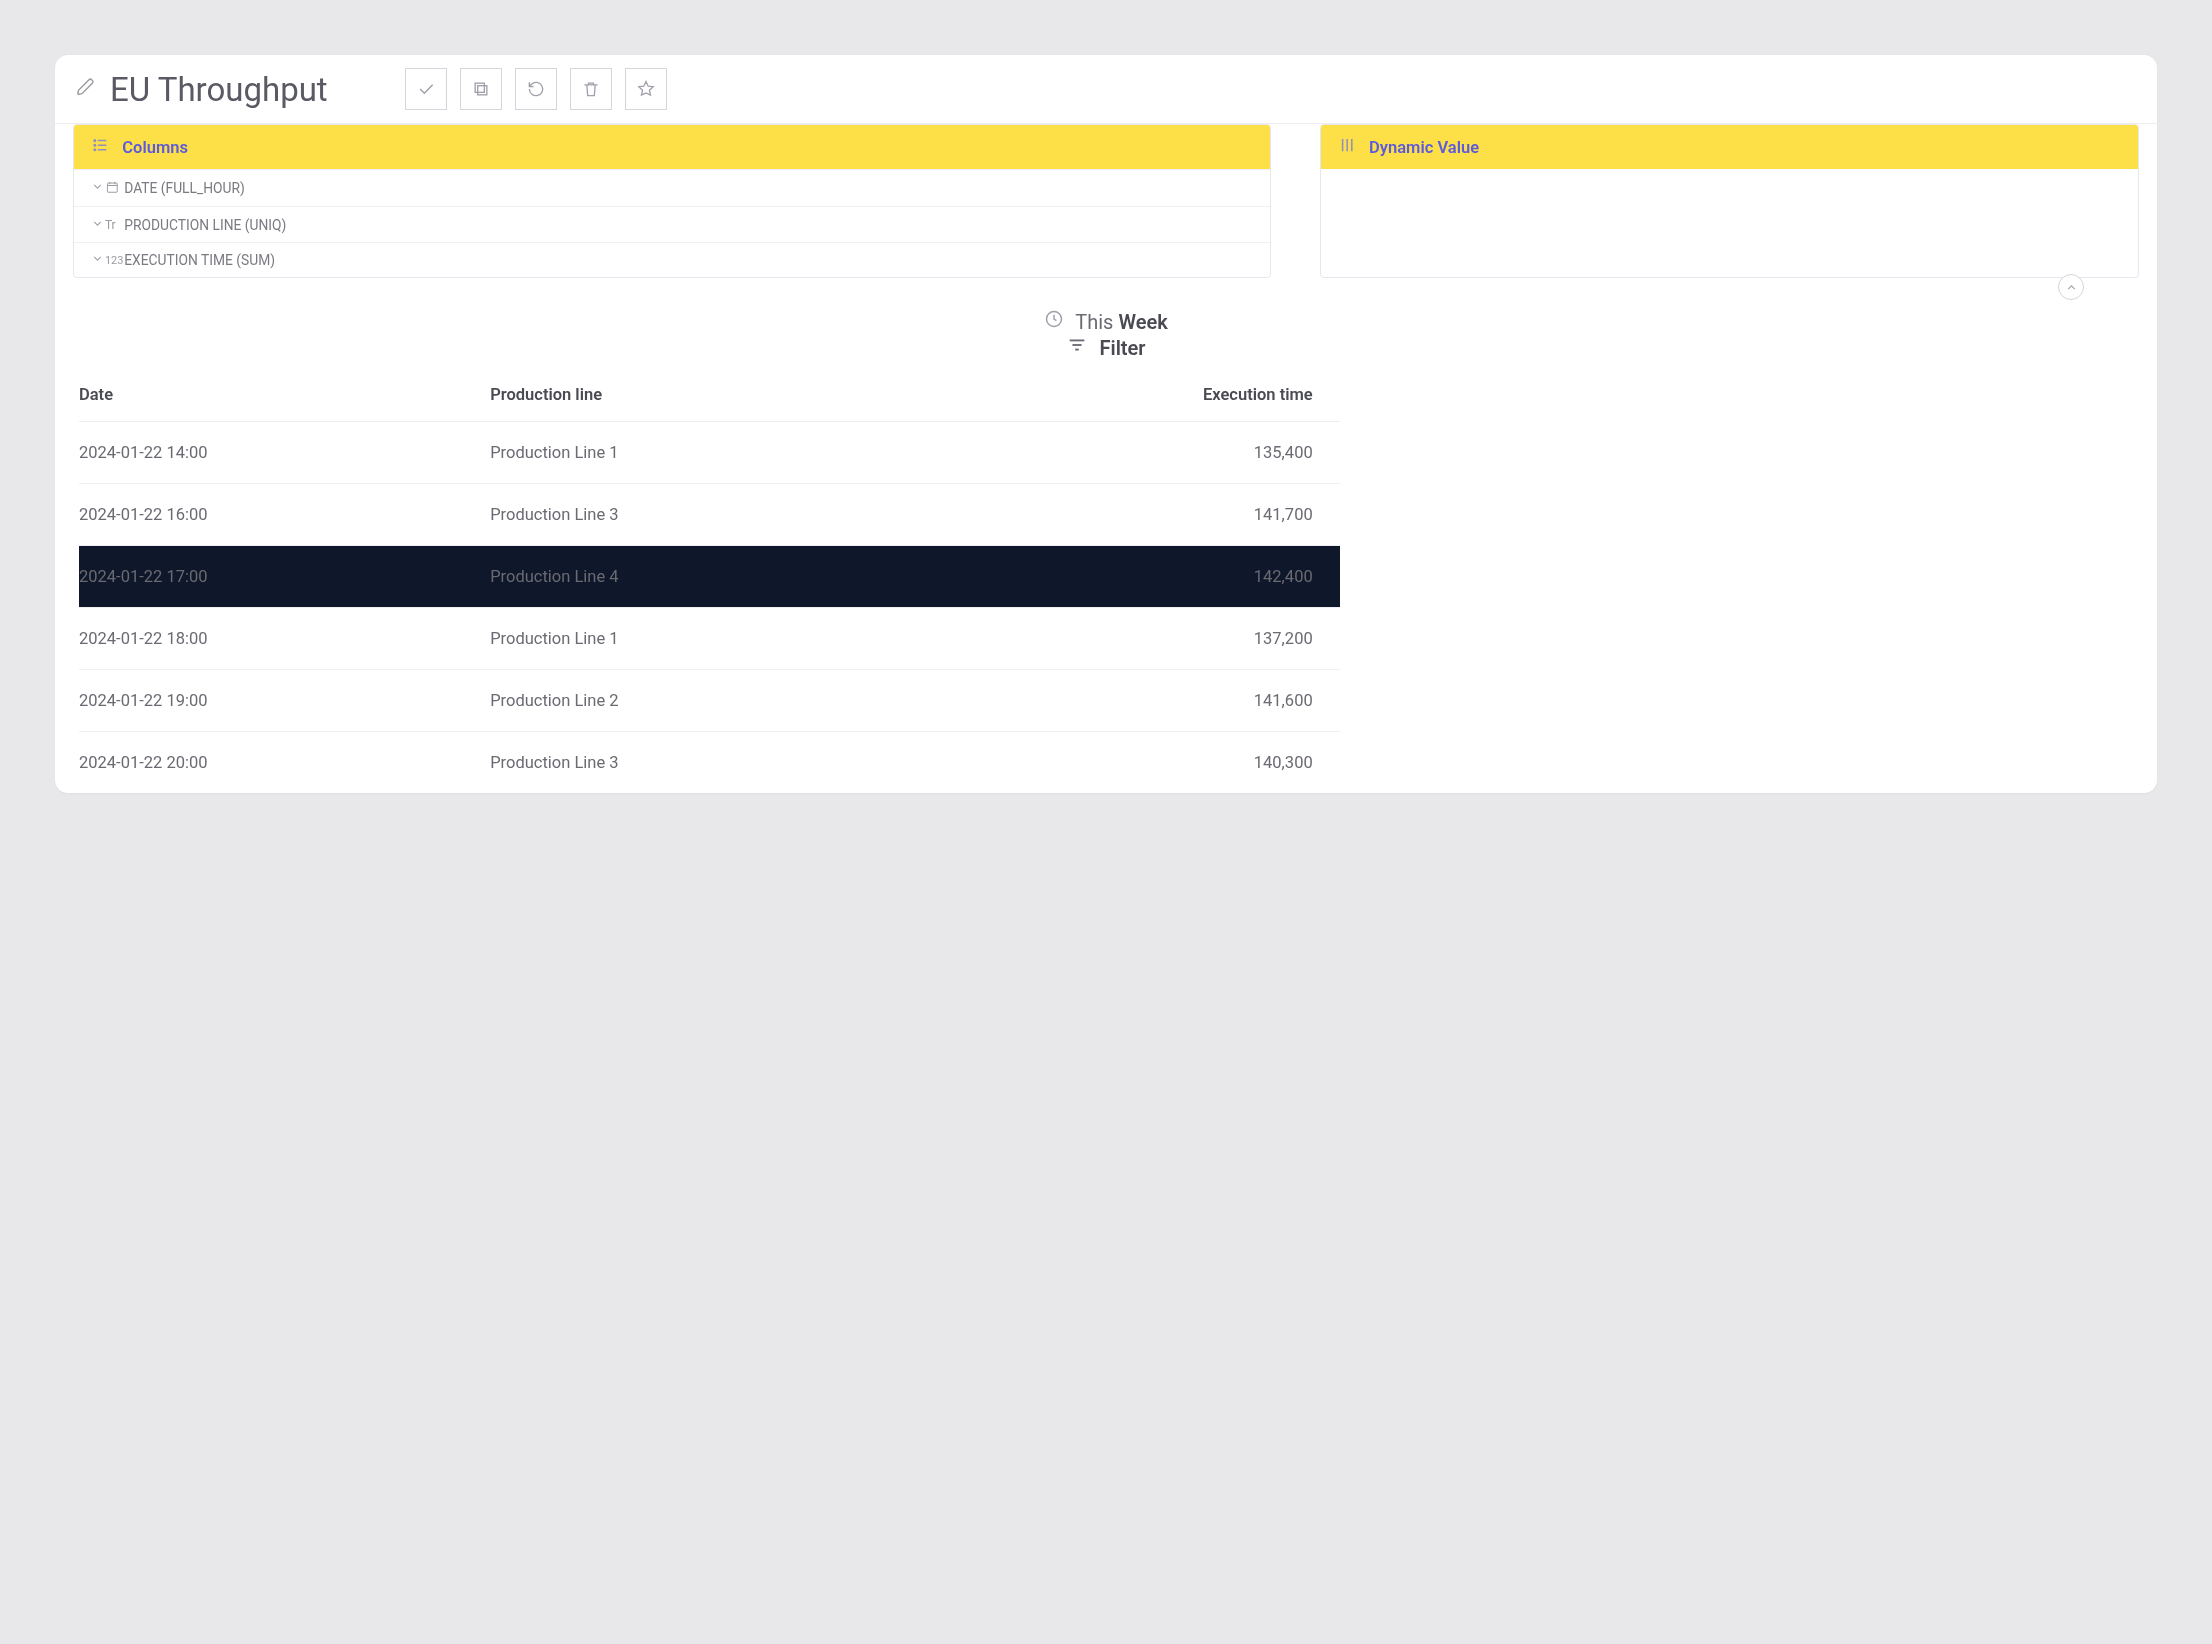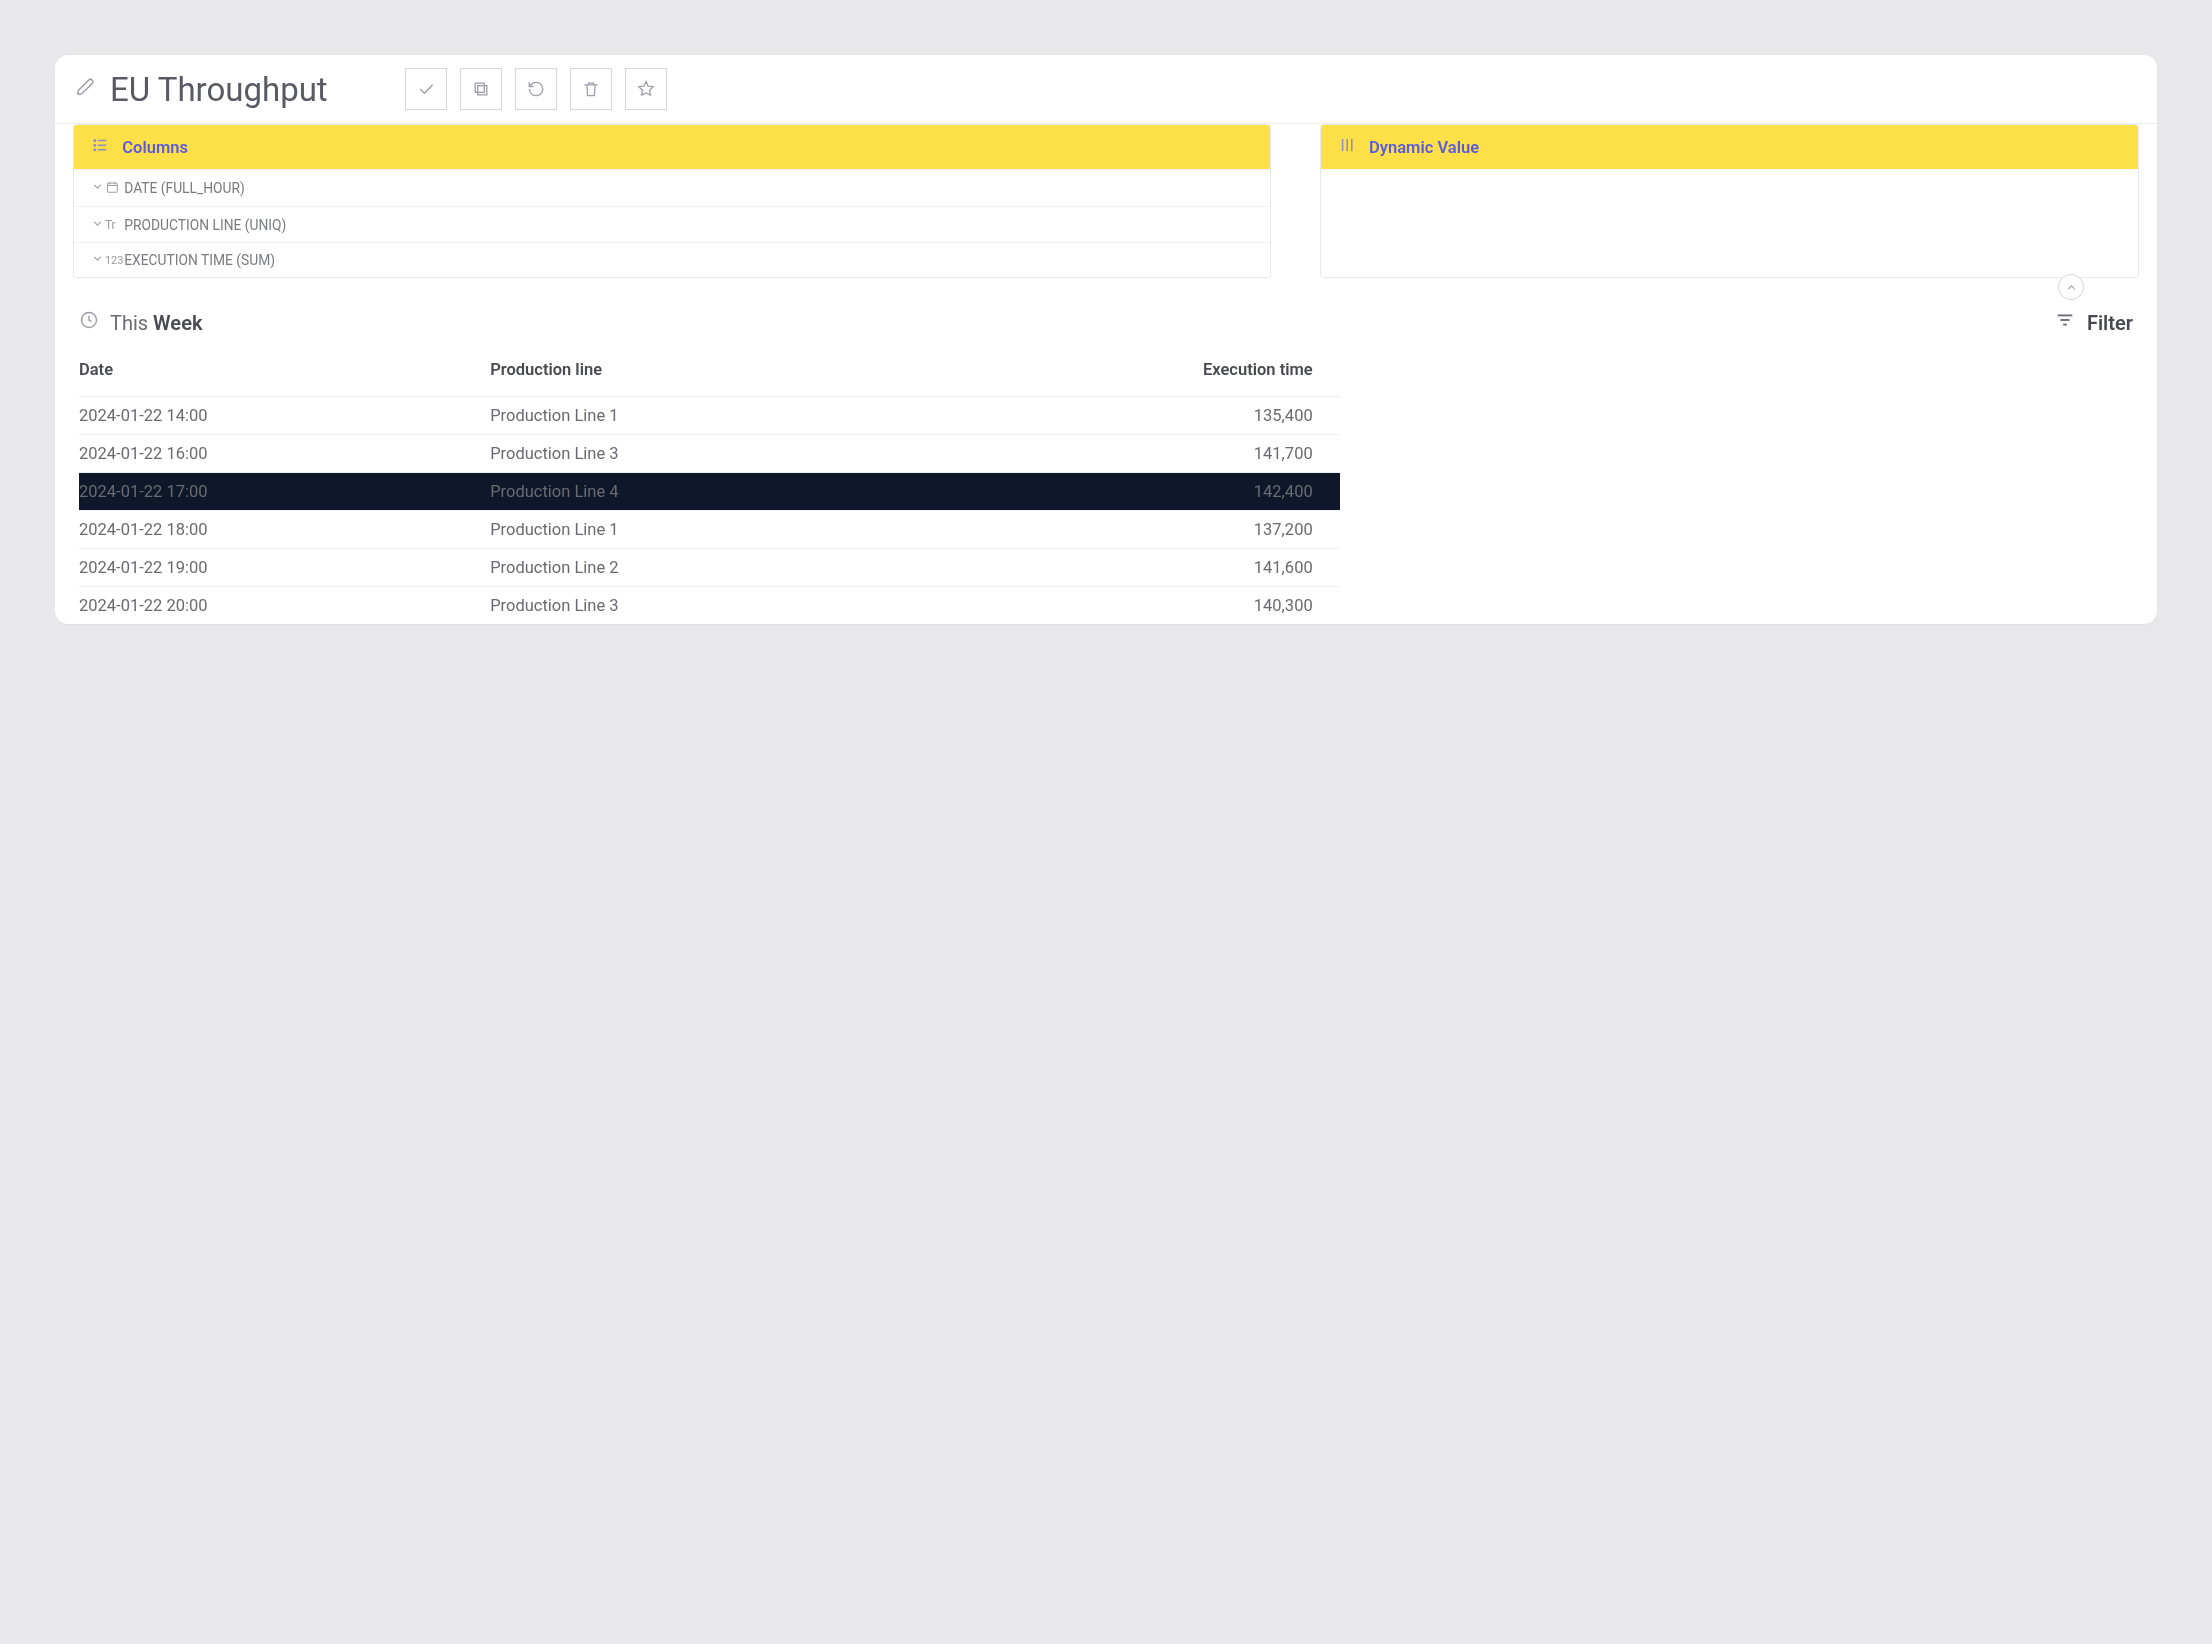--- a/index.html
+++ b/index.html
@@ -119,20 +119,21 @@
     align-items: center;
     justify-content: center;
     color: #a0a0aa;
     cursor: pointer;
   }
   .results-header {
     display: flex;
     align-items: center;
     justify-content: space-between;
     padding: 22px 24px 7.3px 24px;
+    flex-direction: column;
   }
   .time-range {
     display: flex;
     align-items: center;
     gap: 11px;
     font-size: 20px;
     color: #6a6a72;
   }
   .time-range .clock-icon { color: #a0a0aa; }
   .time-range .bold { font-weight: 600; color: #4a4a52; }
@@ -154,21 +155,21 @@
   table.data th {
     text-align: left;
     padding: 16.5px 0;
     font-size: 16.5px;
     font-weight: 600;
     color: #4a4a52;
     border-bottom: 0.9px solid #eee;
   }
   table.data th.right, table.data td.right { text-align: right; padding-right: 27.5px; }
   table.data td {
-    padding: 9px 0;
+    padding: 21px 0;
     font-size: 16.5px;
     color: #6a6a72;
     border-bottom: 0.9px solid #f0f0f4;
   }
   table.data tr.highlighted td {
     background: #0f172a;
   }
   table.data tr:last-child td { border-bottom: none; }
 </style>
 </head>

